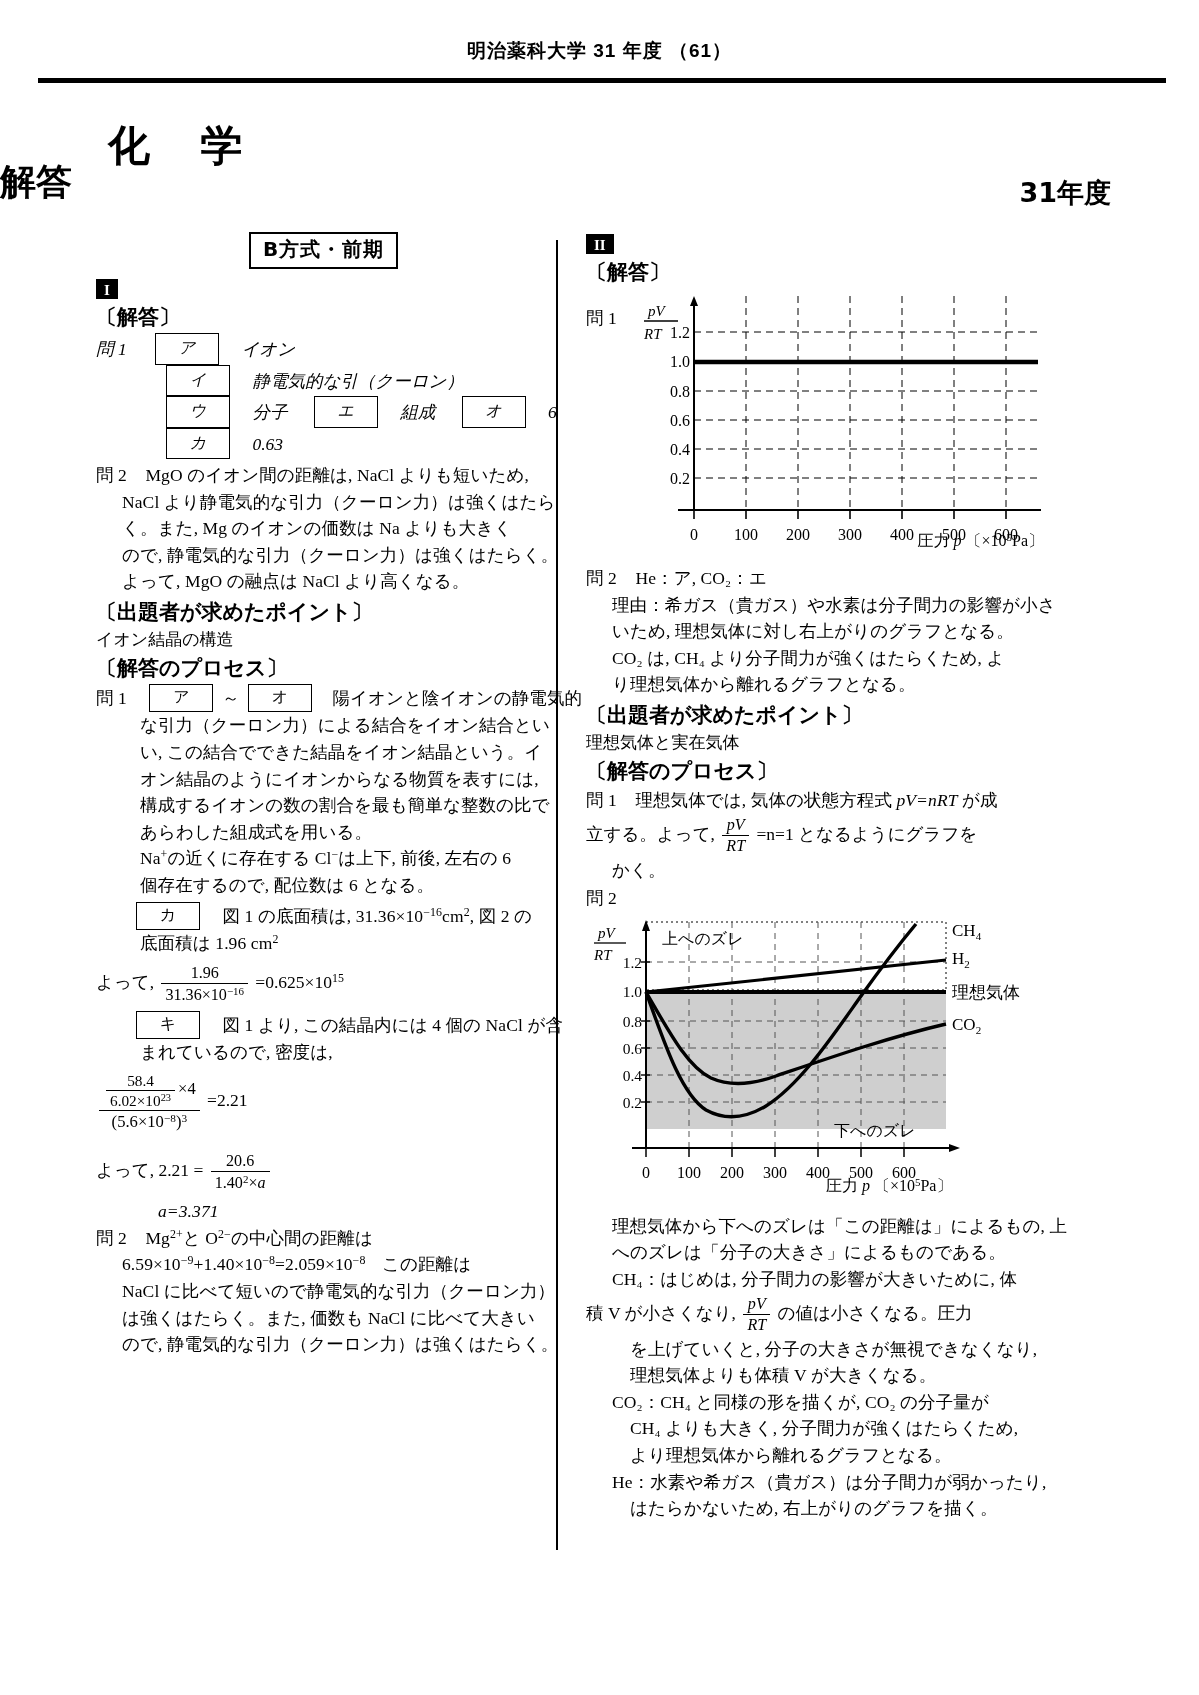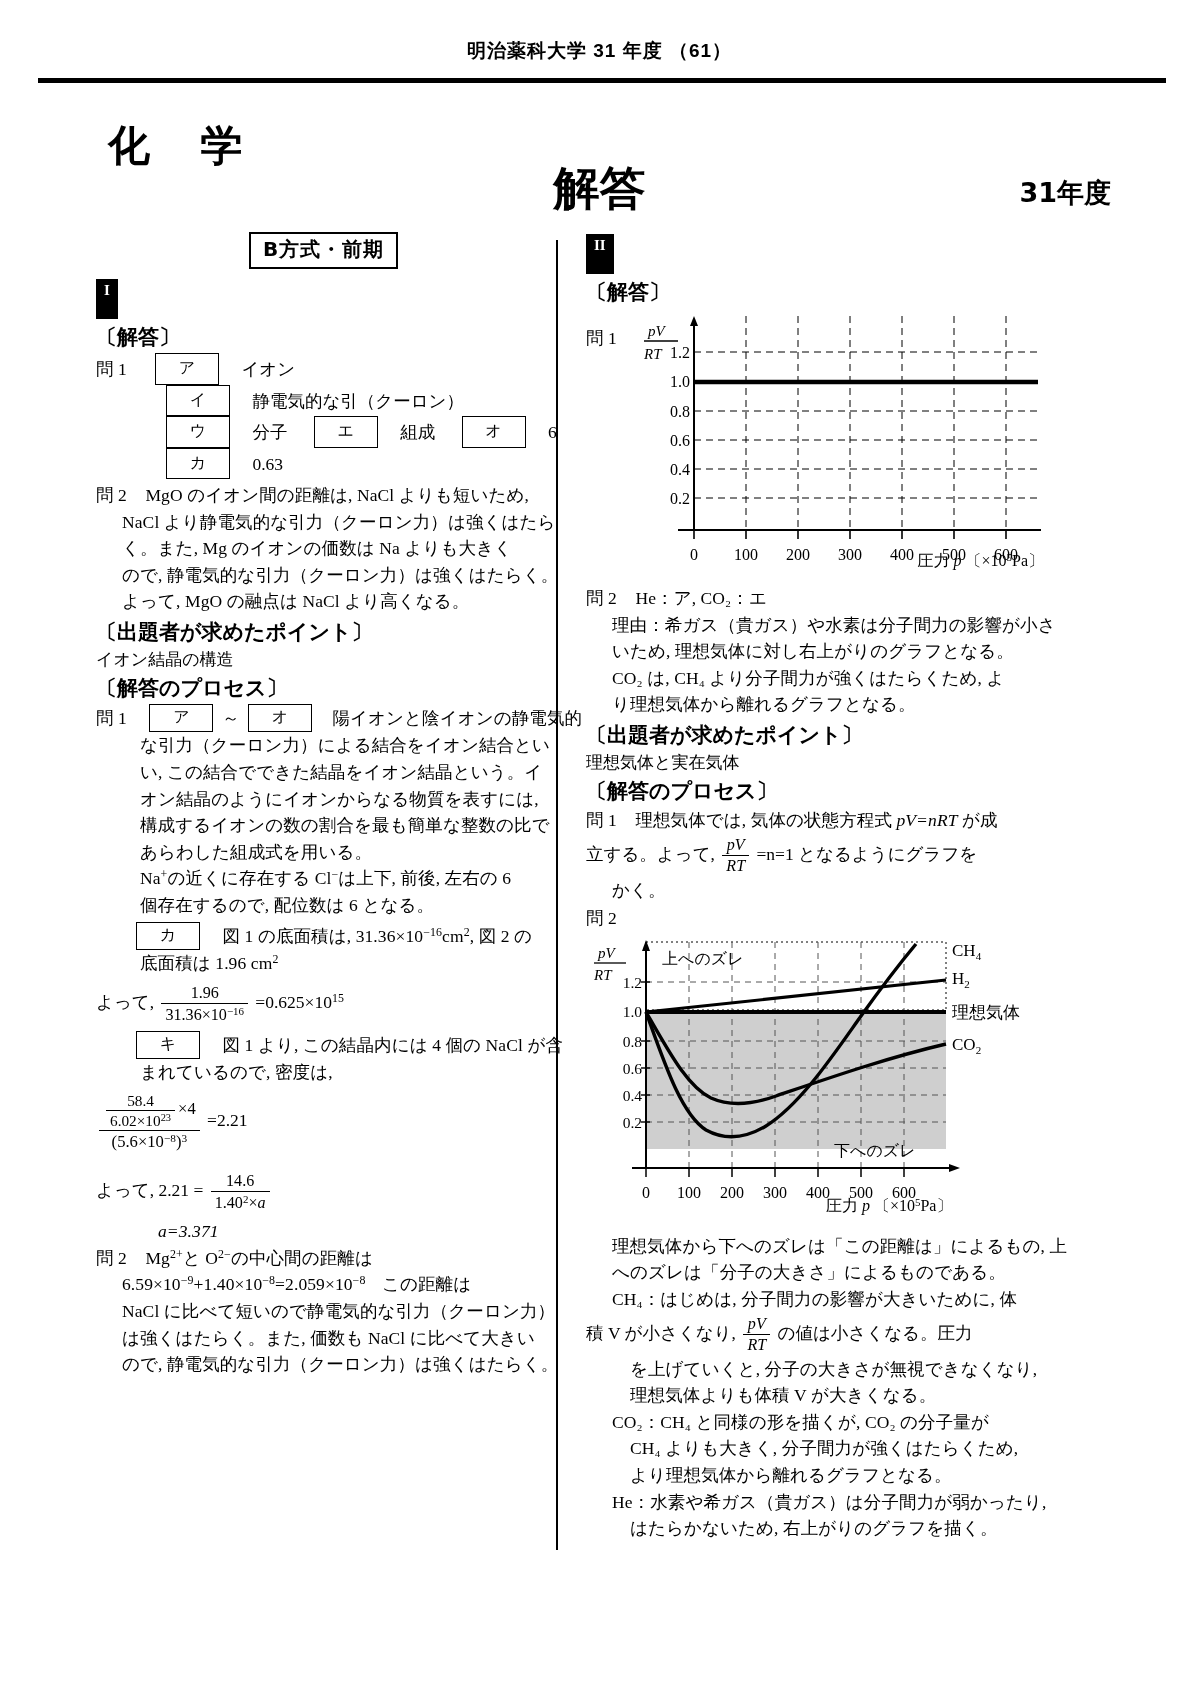--- a/index.html
+++ b/index.html
@@ -23,22 +23,22 @@
     position:absolute; top:78px; left:38px; width:1128px; height:5px;
     background:#000;
   }
 
   .subject {
     position:absolute; top:118px; left:108px;
     font-size:42px; letter-spacing:18px;
     font-family:"DejaVu Sans", sans-serif; font-weight:600;
   }
   .kaitou {
-    position:absolute; top:158px; left:0; width:1199px; text-align:center;
-    font-size:46px; font-family:"DejaVu Sans", sans-serif; font-weight:600;
+    position:absolute; top:158px; left:0; width:1199px; 
+    font-size:36px; font-family:"DejaVu Sans", sans-serif; font-weight:600;
   }
   .year-right {
     position:absolute; top:175px; right:88px;
     font-size:27px; font-family:"DejaVu Sans", sans-serif; font-weight:600;
   }
 
   
   .col { position:absolute; top:232px; }
   .col-left  { left:96px;  width:455px; }
   .col-right { left:586px; width:460px; }
@@ -50,21 +50,21 @@
   .mode-box {
     display:inline-block; border:2px solid #000; padding:2px 12px 4px;
     font-size:20px; font-family:"DejaVu Sans", sans-serif; font-weight:600;
     letter-spacing:1px;
   }
   .mode-row { text-align:center; margin-bottom:10px; }
 
   .secnum {
     display:inline-block; background:#000; color:#fff;
     font-family:"Liberation Serif", serif; font-weight:bold;
-    font-size:15px; line-height:1; padding:3px 7px 20px; letter-spacing:0;
+    font-size:15px; line-height:1; padding:3px 7px 0; letter-spacing:0;
     border:1px solid #000;
   }
   .secnum-row { margin:2px 0 4px; }
 
   .bracket-h {
     font-size:21px; font-family:"DejaVu Sans", sans-serif; font-weight:700;
     margin:3px 0 2px; letter-spacing:0px;
   }
   .plain-line { font-size:17px; margin:2px 0 2px; }
 
@@ -76,21 +76,21 @@
   .ind2 { margin-left:44px; }
   .ind3 { margin-left:62px; }
 
   .kbox {
     display:inline-block; border:1.6px solid #000;
     min-width:50px; text-align:center;
     font-size:16px; padding:0px 6px 2px; margin:0 4px;
     vertical-align:2px; font-family:"DejaVu Sans", sans-serif;
   }
 
-  .ansrow { font-size:17.5px; line-height:1.72; white-space:nowrap; }
+  .ansrow { font-size:17.5px; line-height:1.72; white-space:nowrap;font-style:italic; }
   sup { font-size:0.68em; vertical-align:0.48em; }
   i.var { font-family:"Liberation Serif", serif; font-style:italic; }
 
   
   .frac {
     display:inline-block; vertical-align:middle; text-align:center;
     font-size:0.92em; line-height:1.12; margin:0 3px;
   }
   .frac .num { display:block; padding:0 4px 1px; }
   .frac .den { display:block; border-top:1.4px solid #000; padding:1px 4px 0; }
@@ -210,21 +210,21 @@
           </span><span>×4</span>
         </span>
         <span class="den"><span>(5.6×10</span><sup>−8</sup><span>)</span><sup>3</sup></span>
       </span>
       <span>=2.21</span>
     </div>
 
     <div class="eqline ind3" style="margin-top:20px">
       <span>よって,  2.21 =</span>
       <span class="frac">
-        <span class="num">14.6</span>
+        <span class="num">20.6</span>
         <span class="den"><span>1.40</span><sup>2</sup><span>×</span><i class="var">a</i></span>
       </span>
     </div>
 
     <div class="body-line ind3" style="margin-top:6px">
       <i class="var">a=3.371</i>
     </div>
 
     <div class="body-line">
       <span>問 2</span>

